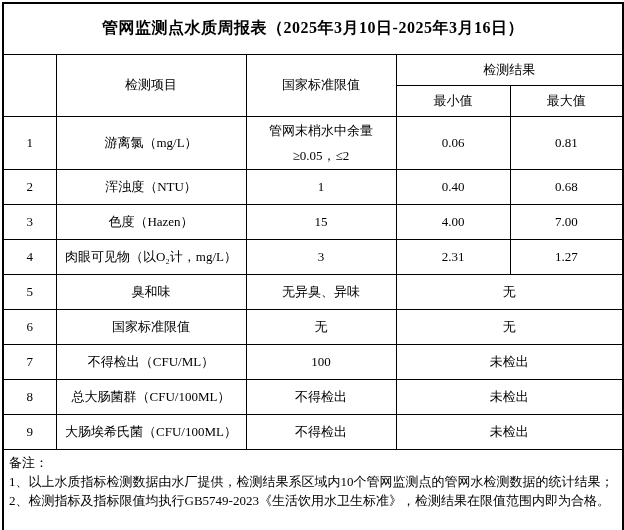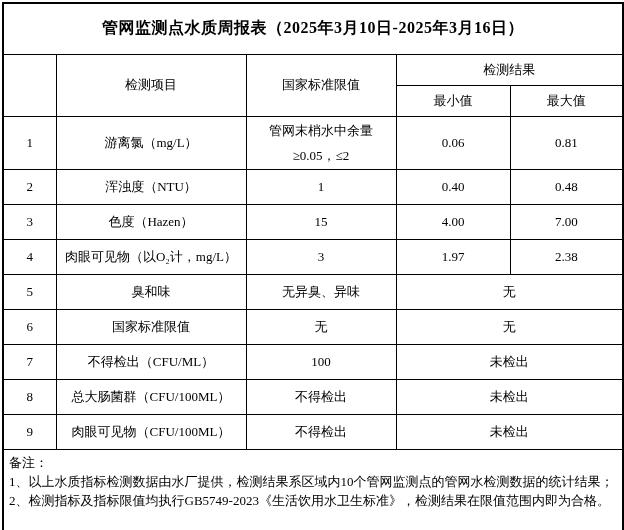--- a/index.html
+++ b/index.html
@@ -95,35 +95,35 @@
           </td>
       <td>0.06</td>
       <td>0.81</td>
     </tr>
 
     <tr class="row-std">
       <td>2</td>
       <td>浑浊度（NTU）</td>
       <td>1</td>
       <td>0.40</td>
-      <td>0.48</td>
+      <td>0.68</td>
     </tr>
     <tr class="row-std">
       <td>3</td>
       <td>色度（Hazen）</td>
       <td>15</td>
       <td>4.00</td>
       <td>7.00</td>
     </tr>
     <tr class="row-std">
       <td>4</td>
       <td>肉眼可见物（以O₂计，mg/L）</td>
       <td>3</td>
-      <td>1.97</td>
-      <td>2.38</td>
+      <td>2.31</td>
+      <td>1.27</td>
     </tr>
 
     <tr class="row-std">
       <td>5</td>
       <td>臭和味</td>
       <td>无异臭、异味</td>
       <td colspan="2">无</td>
     </tr>
     <tr class="row-std">
       <td>6</td>
@@ -138,21 +138,21 @@
       <td colspan="2">未检出</td>
     </tr>
     <tr class="row-std">
       <td>8</td>
       <td>总大肠菌群（CFU/100ML）</td>
       <td>不得检出</td>
       <td colspan="2">未检出</td>
     </tr>
     <tr class="row-std">
       <td>9</td>
-      <td>肉眼可见物（CFU/100ML）</td>
+      <td>大肠埃希氏菌（CFU/100ML）</td>
       <td>不得检出</td>
       <td colspan="2">未检出</td>
     </tr>
 
     <tr class="notes-row">
       <td colspan="5">
         <div class="note-line">备注：</div>
         <div class="note-line">1、以上水质指标检测数据由水厂提供，检测结果系区域内10个管网监测点的管网水检测数据的统计结果；</div>
         <div class="note-line">2、检测指标及指标限值均执行GB5749-2023《生活饮用水卫生标准》，检测结果在限值范围内即为合格。</div>
       </td>

